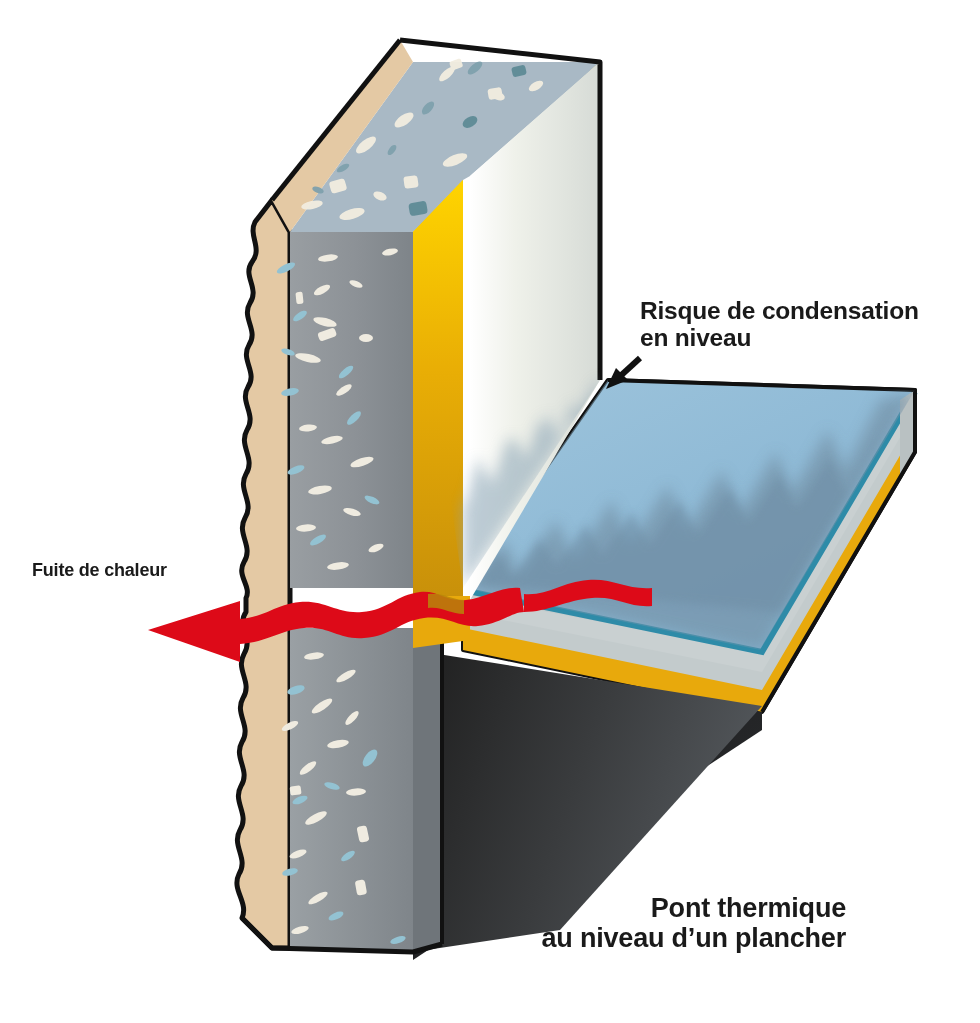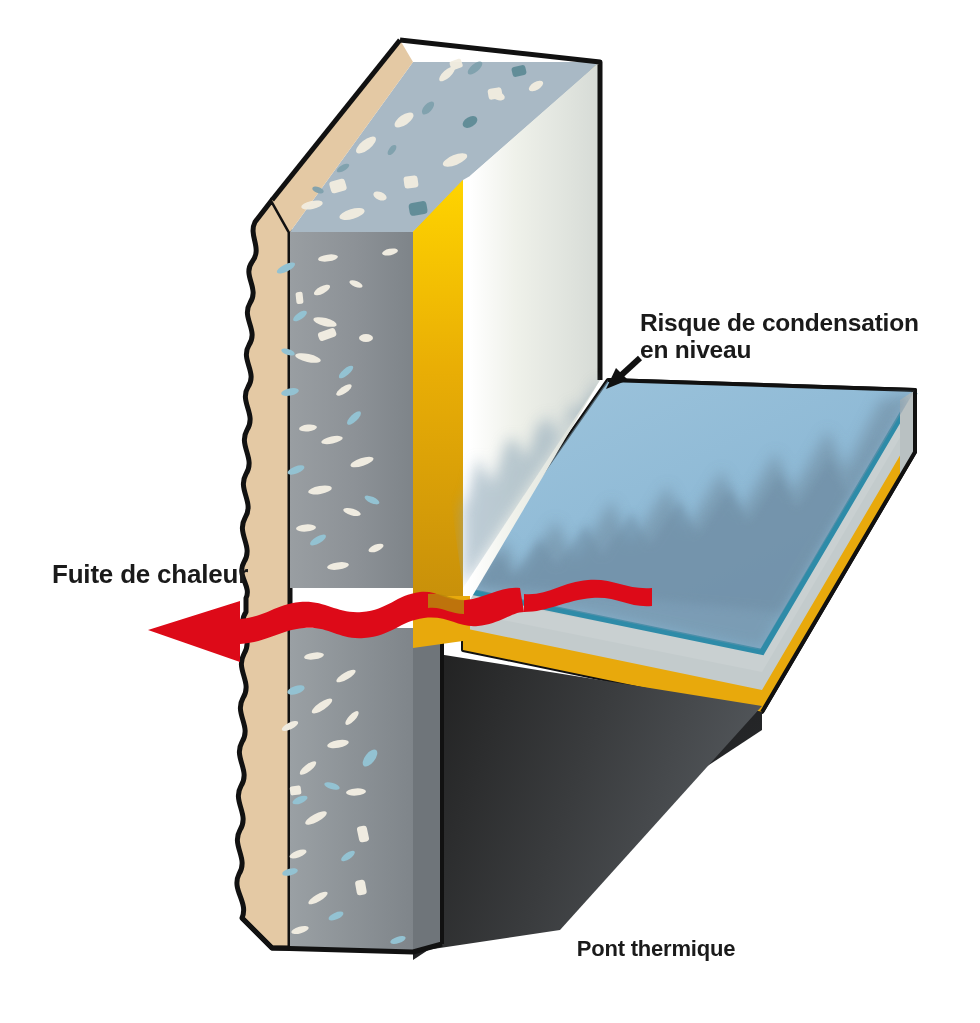--- a/index.html
+++ b/index.html
@@ -1,23 +1,23 @@
 <!DOCTYPE html>
 <html><head>
 <meta charset="utf-8">
 <style>
   html,body{margin:0;padding:0;background:#ffffff;}
   body{width:980px;height:1023px;position:relative;overflow:hidden;
        font-family:"Liberation Sans", sans-serif;background:#ffffff;}
   #stage{position:absolute;left:0;top:0;width:980px;height:1023px;}
   svg#diagram{position:absolute;left:0;top:0;width:980px;height:1023px;display:block;}
   .lbl{position:absolute;font-weight:bold;color:#1a1a1a;line-height:1.12;letter-spacing:-0.2px;}
-  #label-condensation{left:640px;top:297px;font-size:24.5px;width:320px;margin-top:12px;}
-  #label-heatloss{left:32px;top:560px;font-size:26px;white-space:nowrap;margin-left:20px;}
-  #caption{left:466px;top:937px;font-size:22px;width:380px;text-align:center;}
+  #label-condensation{left:640px;top:297px;font-size:24.5px;width:320px;}
+  #label-heatloss{left:32px;top:560px;font-size:18px;white-space:nowrap;}
+  #caption{left:466px;top:893px;font-size:27px;width:380px;text-align:right;}
   .cap-l2{display:block;}
 </style>
 </head>
 <body>
 
 <div id="stage">
 
   <svg id="diagram" viewBox="0 0 980 1023">
     <defs>
 
@@ -308,15 +308,16 @@
     <span>Risque de condensation</span><br>
     <span>en niveau</span>
   </div>
 
   <div class="lbl" id="label-heatloss">
     <span>Fuite de chaleur</span>
   </div>
 
   <div class="lbl" id="caption">
     <span class="cap-l2">Pont thermique</span>
+    <span class="cap-l2">au niveau d’un plancher</span>
   </div>
 
 </div>
 
 </body></html>

